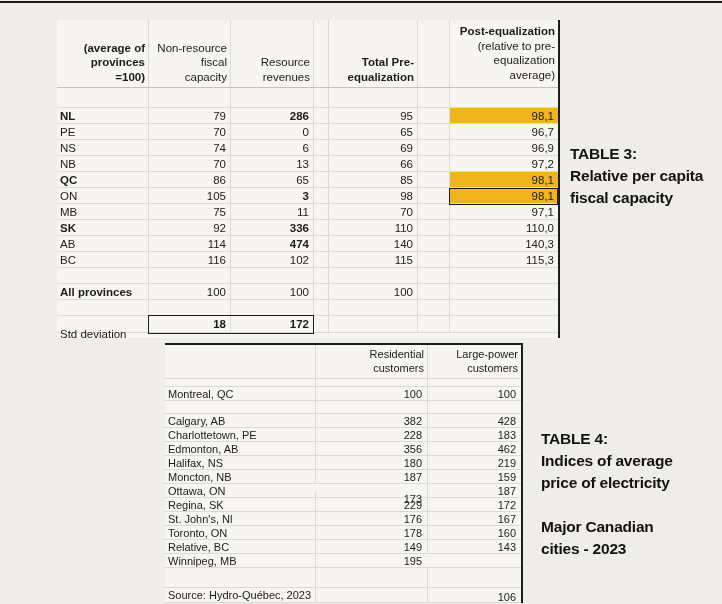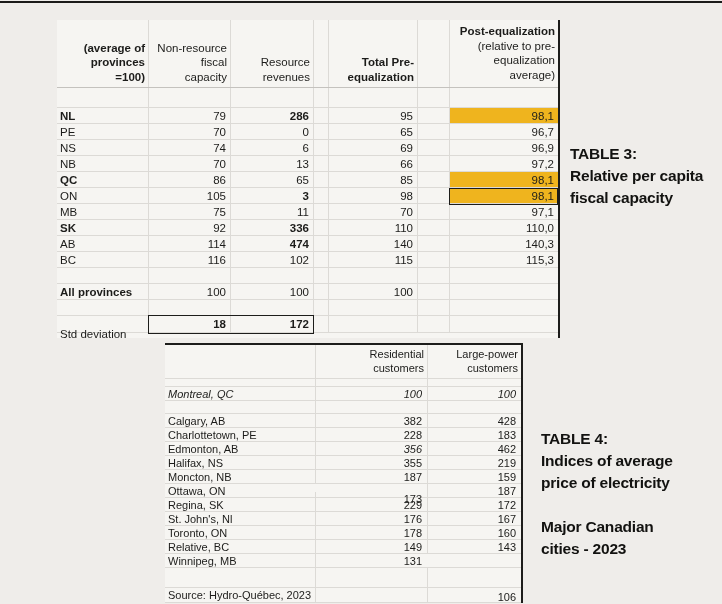--- a/index.html
+++ b/index.html
@@ -222,21 +222,21 @@
 customers</div>
     <div class="hcell bl" style="flex:1">Large-power
 customers</div>
   </div>
   <div id="t4-body">
       <div class="t4row" style="height: 8px;">
         <div class="cell lab" style="width: 150px;"></div>
         <div class="cell num bl" style="width: 112px; padding-right: 5px;"></div>
         <div class="cell num bl" style="flex: 1 1 0%; padding-right: 5px;"></div>
       </div>
-      <div class="t4row" style="height: 14px; font-style: italic;">
+      <div class="t4row" style="height: 14px;">
         <div class="cell lab" style="width: 150px;">Montreal, QC</div>
         <div class="cell num bl" style="width: 112px; padding-right: 5px;">100</div>
         <div class="cell num bl" style="flex: 1 1 0%; padding-right: 5px;">100</div>
       </div>
       <div class="t4row" style="height: 13px;">
         <div class="cell lab" style="width: 150px;"></div>
         <div class="cell num bl" style="width: 112px; padding-right: 5px;"></div>
         <div class="cell num bl" style="flex: 1 1 0%; padding-right: 5px;"></div>
       </div>
       <div class="t4row" style="height: 14px;">
@@ -244,26 +244,26 @@
         <div class="cell num bl" style="width: 112px; padding-right: 5px;">382</div>
         <div class="cell num bl" style="flex: 1 1 0%; padding-right: 5px;">428</div>
       </div>
       <div class="t4row" style="height: 14px;">
         <div class="cell lab" style="width: 150px;">Charlottetown, PE</div>
         <div class="cell num bl" style="width: 112px; padding-right: 5px;">228</div>
         <div class="cell num bl" style="flex: 1 1 0%; padding-right: 5px;">183</div>
       </div>
       <div class="t4row" style="height: 14px;">
         <div class="cell lab" style="width: 150px;">Edmonton, AB</div>
-        <div class="cell num bl" style="width: 112px; padding-right: 5px; font-style: italic;">356</div>
+        <div class="cell num bl" style="width: 112px; padding-right: 5px;">356</div>
         <div class="cell num bl" style="flex: 1 1 0%; padding-right: 5px;">462</div>
       </div>
       <div class="t4row" style="height: 14px;">
         <div class="cell lab" style="width: 150px;">Halifax, NS</div>
-        <div class="cell num bl" style="width: 112px; padding-right: 5px;">355</div>
+        <div class="cell num bl" style="width: 112px; padding-right: 5px;">180</div>
         <div class="cell num bl" style="flex: 1 1 0%; padding-right: 5px;">219</div>
       </div>
       <div class="t4row" style="height: 14px;">
         <div class="cell lab" style="width: 150px;">Moncton, NB</div>
         <div class="cell num bl" style="width: 112px; padding-right: 5px;">187</div>
         <div class="cell num bl" style="flex: 1 1 0%; padding-right: 5px;">159</div>
       </div>
       <div class="t4row" style="height: 14px;">
         <div class="cell lab" style="width: 150px;">Ottawa, ON</div>
         <div class="cell num bl" style="width: 112px; padding-right: 5px; margin-top: 8px;">173</div>
@@ -284,21 +284,21 @@
         <div class="cell num bl" style="width: 112px; padding-right: 5px;">178</div>
         <div class="cell num bl" style="flex: 1 1 0%; padding-right: 5px;">160</div>
       </div>
       <div class="t4row" style="height: 14px;">
         <div class="cell lab" style="width: 150px;">Relative, BC</div>
         <div class="cell num bl" style="width: 112px; padding-right: 5px;">149</div>
         <div class="cell num bl" style="flex: 1 1 0%; padding-right: 5px;">143</div>
       </div>
       <div class="t4row" style="height: 14px;">
         <div class="cell lab" style="width: 150px;">Winnipeg, MB</div>
-        <div class="cell num bl" style="width: 112px; padding-right: 5px;">131</div>
+        <div class="cell num bl" style="width: 112px; padding-right: 5px;">195</div>
         <div class="cell num bl" style="flex: 1 1 0%; padding-right: 5px; margin-top: 36px;">106</div>
       </div>
       <div class="t4row" style="height: 20px;">
         <div class="cell lab" style="width: 150px;"></div>
         <div class="cell num bl" style="width: 112px; padding-right: 5px;"></div>
         <div class="cell num bl" style="flex: 1 1 0%; padding-right: 5px;"></div>
       </div>
       <div class="t4row" style="height: 15px;">
         <div class="cell lab" style="width: 150px;">Source: Hydro-Québec, 2023</div>
         <div class="cell num bl" style="width: 112px; padding-right: 5px;"></div>

